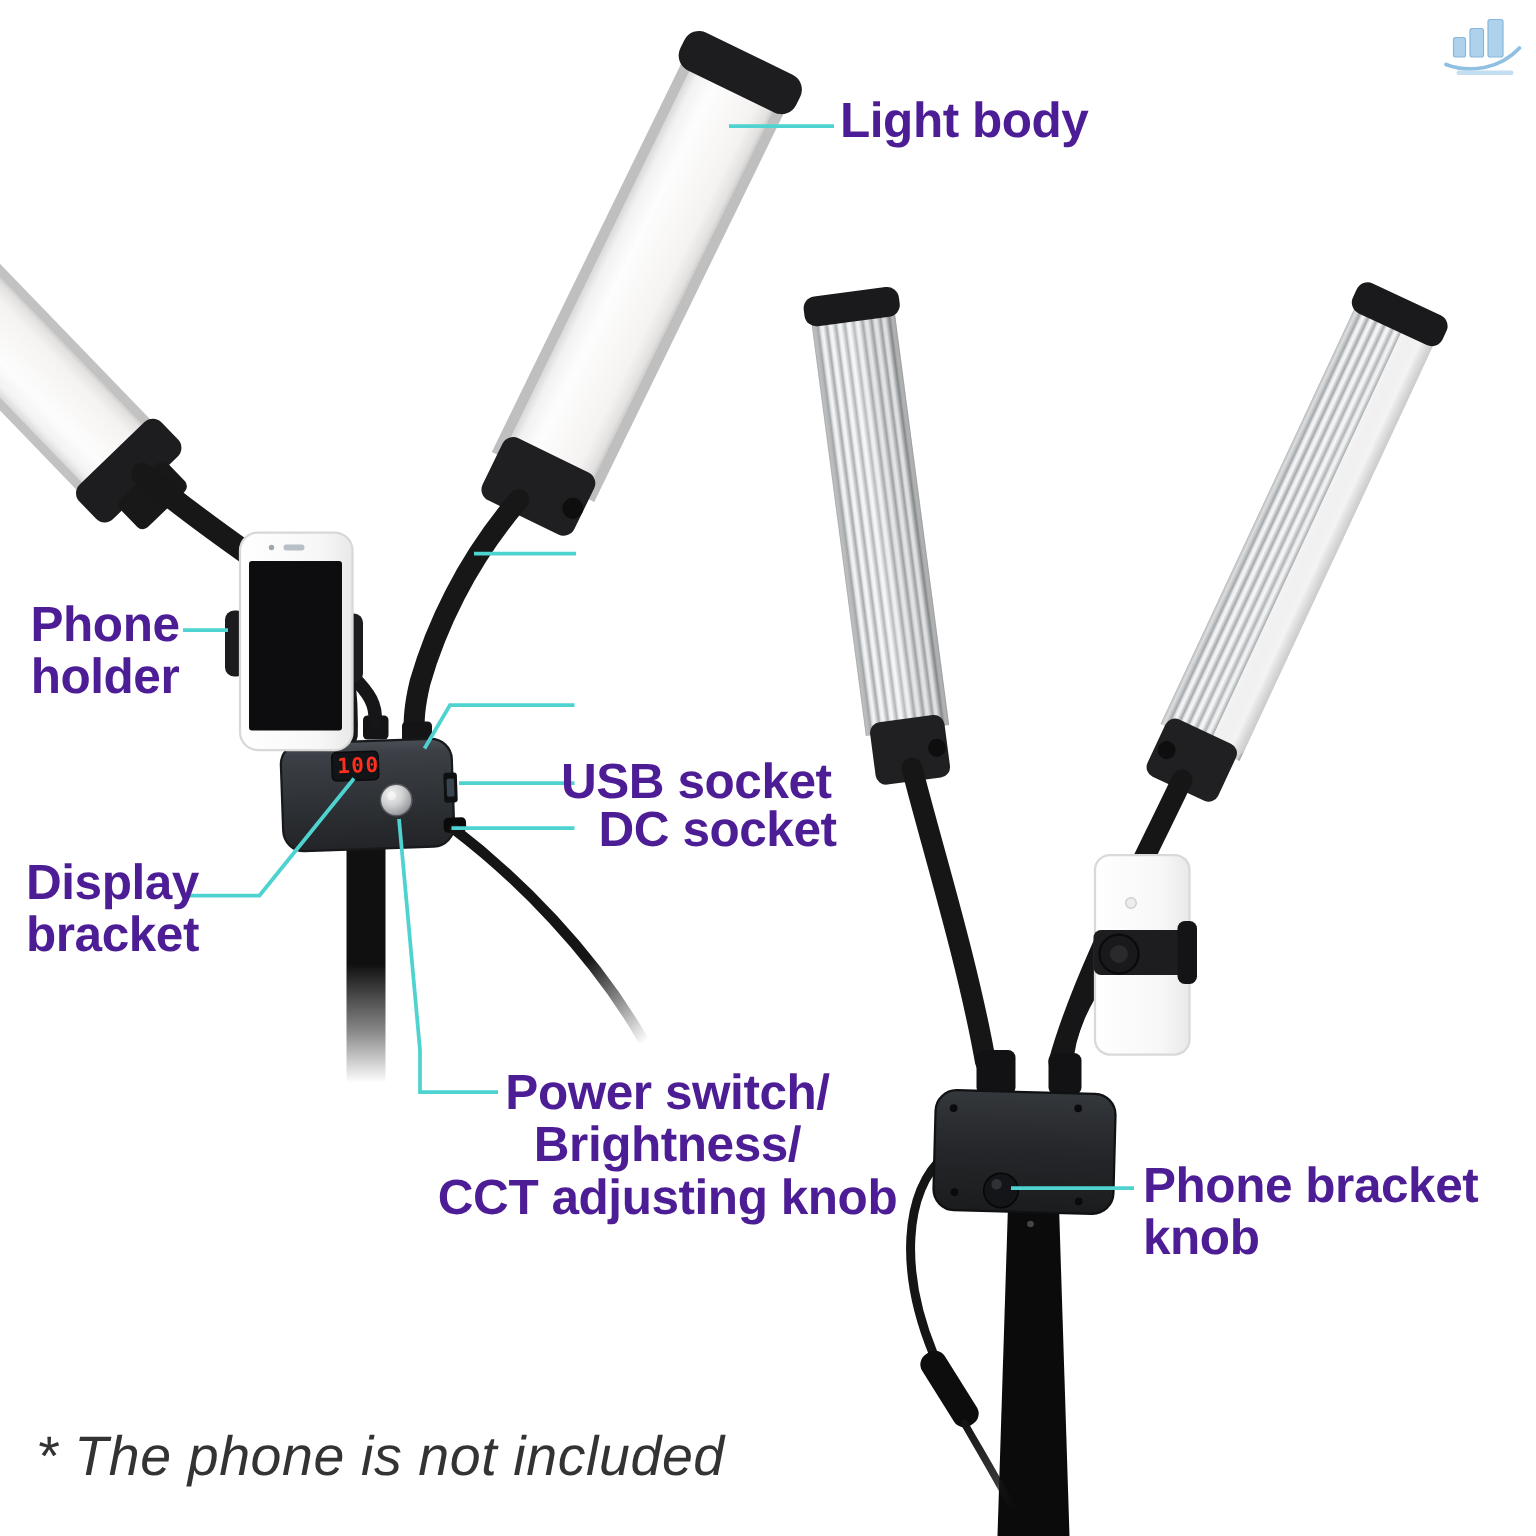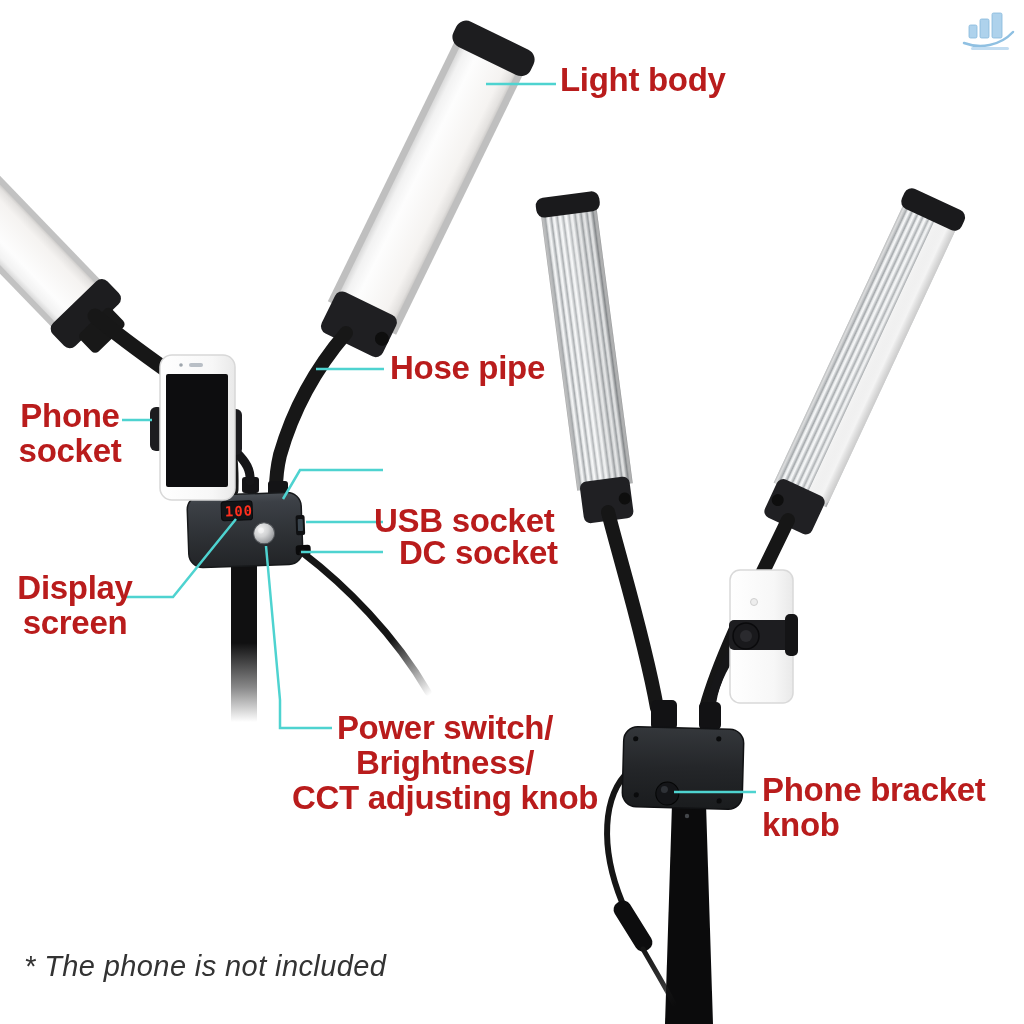--- a/index.html
+++ b/index.html
@@ -1,25 +1,25 @@
 <!DOCTYPE html>
 <html><head>
 <meta charset="utf-8">
 <style>
   html,body{margin:0;padding:0;background:#ffffff;}
   .stage{position:relative;width:1024px;height:1024px;background:#ffffff;overflow:hidden;
          font-family:"Liberation Sans",sans-serif;}
   .scene{position:absolute;left:0;top:0;}
-  .lbl{position:absolute;font-weight:700;font-size:33px;line-height:35px;color:#b91c1c;
+  .lbl{position:absolute;font-weight:700;font-size:33px;line-height:35px;color:#4c1d95;
        letter-spacing:-0.3px;white-space:pre-line;}
   .lbl.center{text-align:center;}
   .display-value{position:absolute;left:222px;top:503px;width:34px;height:17px;
        font-family:"DejaVu Sans Mono",monospace;font-weight:700;font-size:14px;line-height:17px;
        color:#ff2f1e;text-align:center;letter-spacing:1px;transform:rotate(-2deg);}
-  .footnote{position:absolute;left:24px;top:950px;font-size:29px;font-style:italic;
+  .footnote{position:absolute;left:24px;top:950px;font-size:37px;font-style:italic;
        font-weight:400;color:#333333;letter-spacing:0.4px;white-space:pre-line;}
 </style>
 </head>
 <body>
 
 <div class="stage">
 
   <svg class="scene" width="1024" height="1024" viewBox="0 0 1024 1024">
     <defs>
       <linearGradient id="diffuser" x1="0" y1="0" x2="1" y2="0">
@@ -203,27 +203,26 @@
     <g>
       <rect x="969" y="25" width="8" height="13" rx="1.5" fill="#aed2ec" stroke="#86b7dc" stroke-width="0.8"></rect>
       <rect x="980" y="19" width="9" height="19" rx="1.5" fill="#aed2ec" stroke="#86b7dc" stroke-width="0.8"></rect>
       <rect x="992" y="13" width="10" height="25" rx="1.5" fill="#aed2ec" stroke="#86b7dc" stroke-width="0.8"></rect>
       <path d="M 964,43 C 980,49 1000,46 1013,32" fill="none" stroke="#8fc0e2" stroke-width="2.5" stroke-linecap="round"></path>
       <rect x="971" y="47" width="38" height="3" rx="1.5" fill="#b9d7ee" opacity="0.85"></rect>
     </g>
   </svg>
 
   <div class="lbl" style="left:560px;top:62px;">Light body</div>
-  <div class="lbl" style="left:390px;top:350px;">Hose pipe</div>
   <div class="lbl center" style="left:14px;top:398px;width:112px;">Phone
-socket</div>
+holder</div>
   <div class="lbl" style="left:374px;top:503px;">USB socket</div>
   <div class="lbl" style="left:388px;top:535px;margin-left:11px;">DC socket</div>
   <div class="lbl center" style="left:12px;top:570px;width:126px;">Display
-screen</div>
+bracket</div>
   <div class="lbl center" style="left:278px;top:710px;width:334px;">Power switch/
 Brightness/
 CCT adjusting knob</div>
   <div class="lbl" style="left:762px;top:772px;">Phone bracket knob</div>
 
   <div class="display-value">100</div>
 
   <div class="footnote">* The phone is not included</div>
 </div>
 

